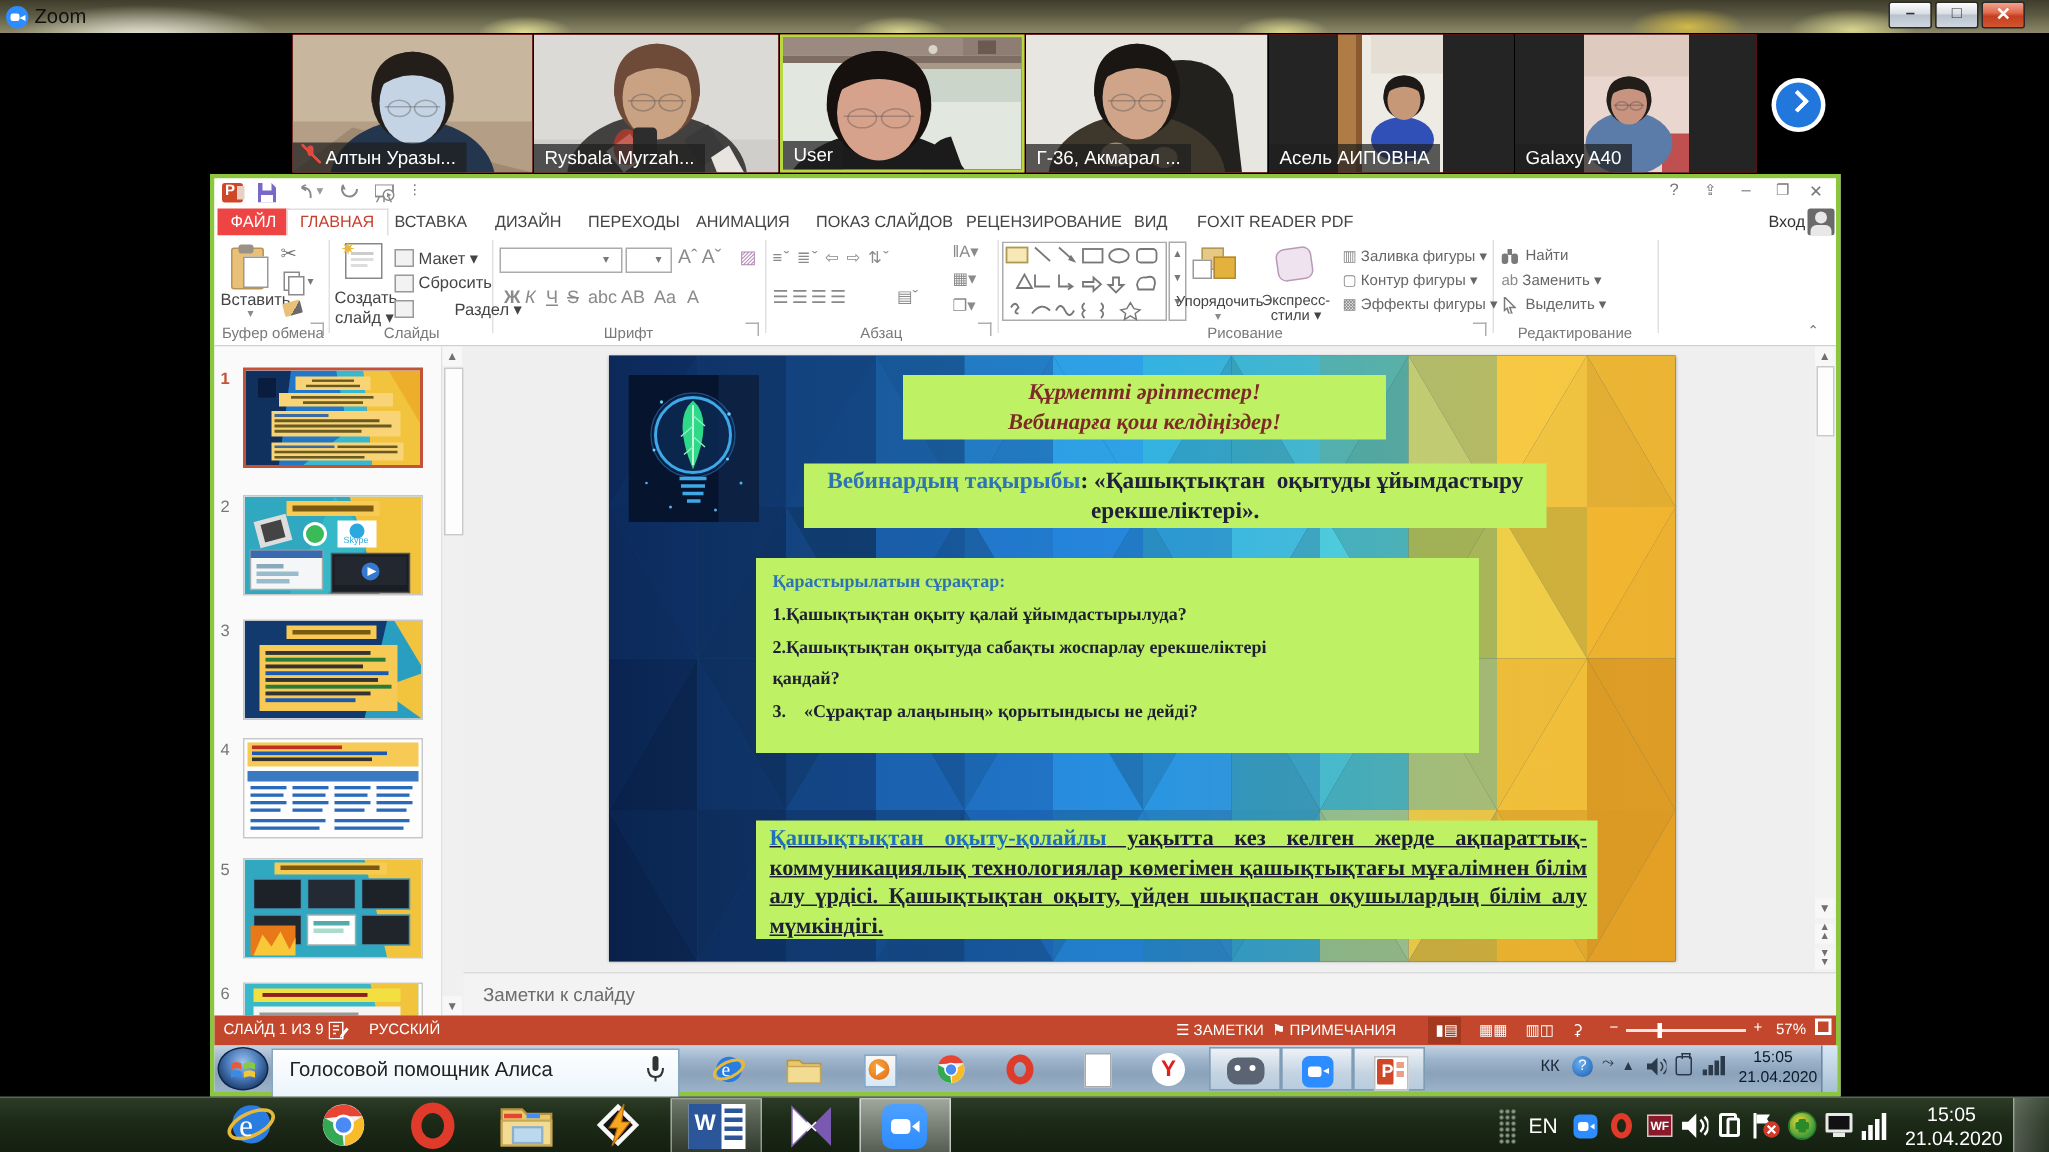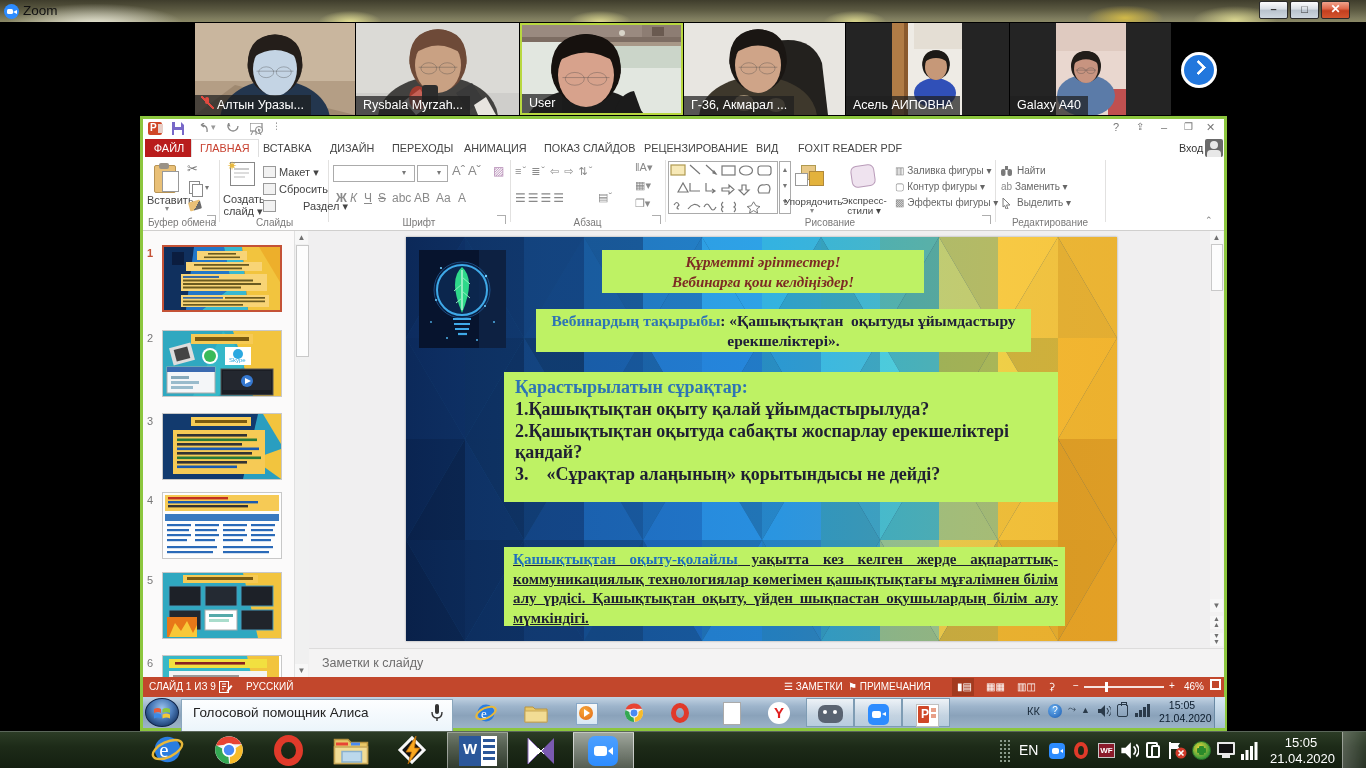--- a/index.html
+++ b/index.html
@@ -33,21 +33,21 @@
 #morebtn{position:absolute;left:1181px;top:30px;width:36px;height:36px;border-radius:50%;background:#fff;}
 #morebtn:before{content:"";position:absolute;left:3px;top:3px;width:30px;height:30px;border-radius:50%;background:#2277dd;}
 #morebtn:after{content:"";position:absolute;left:12px;top:10px;width:8px;height:8px;border-top:3px solid #fff;border-right:3px solid #fff;transform:rotate(45deg);border-radius:1px;}
 
 #share{left:140px;top:116px;width:1087px;height:615px;background:#fff;border:3px solid #8CC63E;box-sizing:border-box;}
 
 #ptitle{left:0;top:0;width:1081px;height:20px;background:#fff;}
 #ptitle .t{position:absolute;left:0;right:0;top:3px;text-align:center;font-size:12px;color:#3b3b3b;}
 
 #ptabs{left:0;top:20px;width:1081px;height:18px;background:#fff;font-size:10.8px;color:#444;}
-#ptabs .file{position:absolute;left:2px;top:0px;width:48px;height:18px;background:#b91c1c;color:#fff;text-align:center;line-height:18px;font-size:11px;}
+#ptabs .file{position:absolute;left:2px;top:0px;width:48px;height:18px;background:#ef4444;color:#fff;text-align:center;line-height:18px;font-size:11px;}
 #ptabs .tab{position:absolute;top:0;line-height:18px;}
 #ptabs .active{color:#C8402F;background:#fff;border:1px solid #dedede;border-bottom:none;padding:0 8px;top:0px;line-height:17px;}
 
 #ribbon{left:0;top:38px;width:1081px;height:74px;background:#fff;border-bottom:1px solid #d0cfce;box-sizing:border-box;color:#666;}
 .gsep{position:absolute;top:3px;height:62px;width:1px;background:#e2e1e0;}
 .glabel{position:absolute;top:60px;font-size:10px;color:#7a7979;width:120px;text-align:center;}
 
 #pmain{left:0;top:112px;width:1081px;height:446px;background:#f0eff0;overflow:hidden;}
 #panel{position:absolute;left:0;top:0;width:151px;height:446px;background:#fbfafa;border-right:1px solid #e0e0e0;}
 .tnum{position:absolute;left:4px;width:14px;font-size:11px;color:#777;}
@@ -592,21 +592,21 @@
           <circle cx="67" cy="26" r="1.2" fill="#6fcfff"></circle>
 <circle cx="17" cy="50" r="1" fill="#6fcfff"></circle>
           <circle cx="66" cy="56" r="1" fill="#6fcfff"></circle>
 <circle cx="28" cy="88" r="1" fill="#4fb0e8"></circle>
           <circle cx="58" cy="90" r="1" fill="#4fb0e8"></circle>
 <circle cx="75" cy="72" r="1" fill="#4fb0e8"></circle>
           <circle cx="12" cy="72" r="0.9" fill="#4fb0e8"></circle>
 </svg>
 <div class="box" style="left:196px;top:13px;width:322px;height:43px;font-style:italic;font-size:15px;line-height:20px;text-align:center;color:#7D2B24;padding-top:2px;box-sizing:border-box;">Құрметті әріптестер!<br>Вебинарға қош келдіңіздер!</div>
 <div class="box" style="left:130px;top:72px;width:495px;height:43px;font-size:15.5px;line-height:20px;text-align:center;padding-top:2px;box-sizing:border-box;"><span style="color:#2E74B5">Вебинардың тақырыбы</span>: «Қашықтықтан&nbsp; оқытуды ұйымдастыру ерекшеліктері».</div>
-<div class="box" style="left:98px;top:135px;width:554px;height:130px;font-size:18px;line-height:21.8px;padding:5px 8px 0 11px;box-sizing:border-box;color:#1f1f33;">
+<div class="box" style="left:98px;top:135px;width:482px;height:130px;font-size:12px;line-height:21.8px;padding:5px 8px 0 11px;box-sizing:border-box;color:#1f1f33;">
 <span style="color:#2E74B5">Қарастырылатын сұрақтар:</span><br>
 1.Қашықтықтан оқыту қалай ұйымдастырылуда?<br>
 2.Қашықтықтан оқытуда сабақты жоспарлау ерекшеліктері<br>
 қандай?<br>
 3.&nbsp;&nbsp;&nbsp;&nbsp;«Сұрақтар алаңының» қорытындысы не дейді?</div>
 <div class="box" style="left:98px;top:310px;width:561px;height:79px;font-size:15px;line-height:19.6px;padding:3px 7px 0 9px;box-sizing:border-box;color:#1f1f33;text-decoration:underline;">
           <div style="text-align:justify;text-align-last:justify;"><span style="color:#1F6FBF">Қашықтықтан оқыту-қолайлы</span> уақытта кез келген жерде ақпараттық-</div>
           <div style="text-align:justify;text-align-last:justify;">коммуникациялық технологиялар көмегімен қашықтықтағы мұғалімнен білім</div>
           <div style="text-align:justify;text-align-last:justify;font-family:Liberation Serif, serif;">алу үрдісі. Қашықтықтан оқыту, үйден шықпастан оқушылардың білім алу</div>
           <div>мүмкіндігі.</div>
@@ -635,21 +635,21 @@
 <div style="position:absolute;left:705px;top:4px;">⚑ ПРИМЕЧАНИЯ</div>
 <div style="position:absolute;left:809px;top:1px;width:22px;height:18px;background:#A33A1F;"></div>
 <div style="position:absolute;left:814px;top:4px;font-size:10px;">▮▤</div>
 <div style="position:absolute;left:843px;top:4px;font-size:10px;">▦▦</div>
 <div style="position:absolute;left:874px;top:4px;font-size:10px;">▥◫</div>
 <div style="position:absolute;left:905px;top:4px;font-size:10px;">⚳</div>
 <div style="position:absolute;left:930px;top:3px;">−</div>
 <div style="position:absolute;left:941px;top:9px;width:80px;height:2px;background:rgba(255,255,255,.85);"></div>
 <div style="position:absolute;left:962px;top:5px;width:3px;height:10px;background:#fff;"></div>
 <div style="position:absolute;left:1026px;top:3px;">+</div>
-<div style="position:absolute;left:1041px;top:4px;">46%</div>
+<div style="position:absolute;left:1041px;top:4px;">57%</div>
 <div style="position:absolute;left:1067px;top:2px;width:11px;height:11px;border:2px solid #fff;box-sizing:border-box;"></div>
     </div>
  <div class="abs" id="wtask">
       <div style="position:absolute;left:2px;top:1px;width:34px;height:29px;border-radius:50%;background:radial-gradient(circle at 50% 35%,#9cc4ee 0%,#4a7ab8 45%,#1a3a6a 80%);border:1px solid #10254a;box-sizing:border-box;">
 <svg style="position:absolute;left:7px;top:6px;" width="18" height="16" viewBox="0 0 18 16">
 <path d="M1 4 q4 -2 7 0 v4 q-3 -2 -7 0z" fill="#e85a3a"></path>
           <path d="M9.5 4 q4 -2 7.5 0 v4 q-3.5 -2 -7.5 0z" fill="#8ac83e"></path>
 <path d="M1 9.5 q4 -2 7 0 v4 q-3 -2 -7 0z" fill="#3a8ae8"></path>
           <path d="M9.5 9.5 q4 -2 7.5 0 v4 q-3.5 -2 -7.5 0z" fill="#f2c838"></path>
 </svg>

